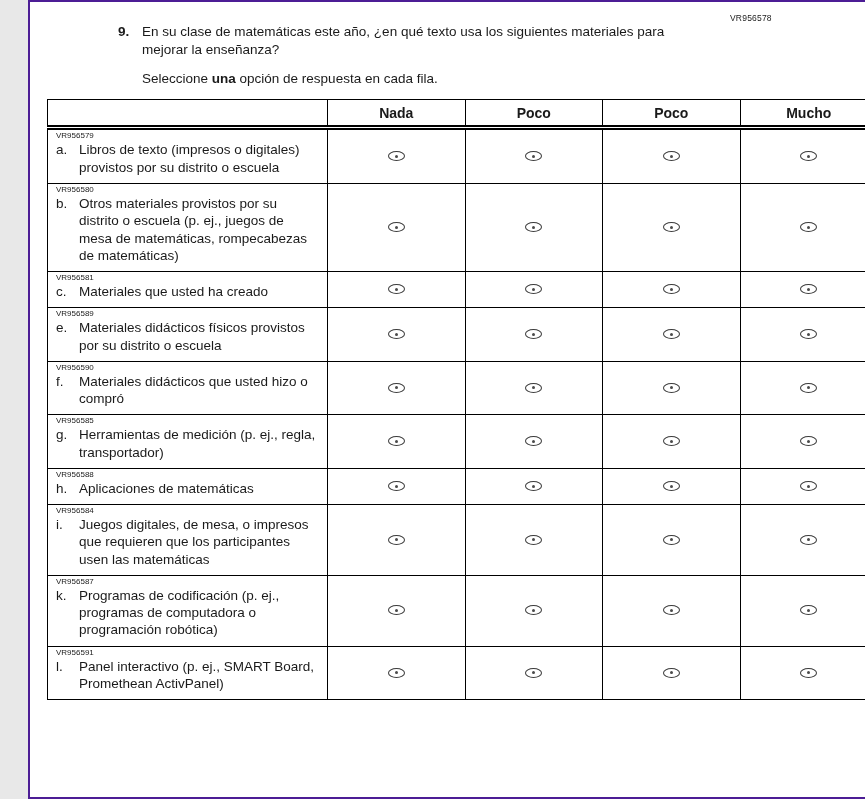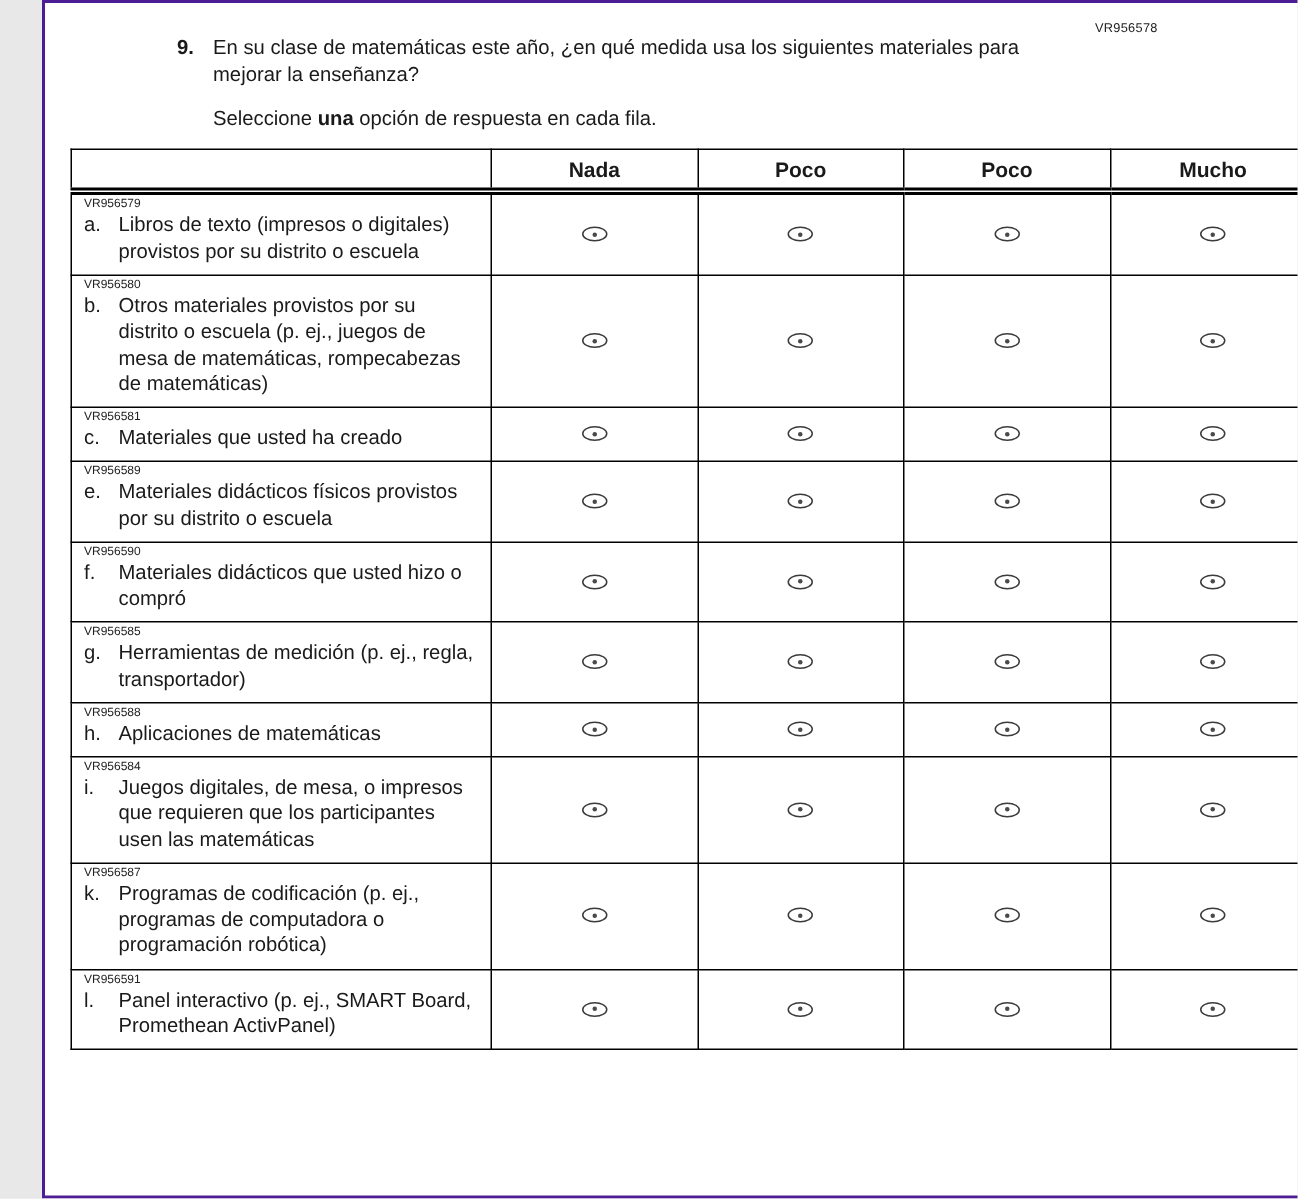--- a/index.html
+++ b/index.html
@@ -100,21 +100,21 @@
 </style>
 </head>
 <body>
 
 <div class="page">
 
   <div class="form-code">VR956578</div>
 
   <div class="question-block">
     <span class="qnum">9.</span>
-    <span class="qtext">En su clase de matemáticas este año, ¿en qué medida usa los siguientes materiales para mejorar la enseñanza?</span>
+    <span class="qtext">En su clase de matemáticas este año, ¿en qué texto usa los siguientes materiales para mejorar la enseñanza?</span>
   </div>
 
   <div class="instruction"><span>Seleccione </span><b>una</b><span> opción de respuesta en cada fila.</span></div>
 
   <table class="matrix">
     <thead>
       <tr>
         <th class="item-col"></th>
         <th>Nada</th>
         <th>Poco</th>

